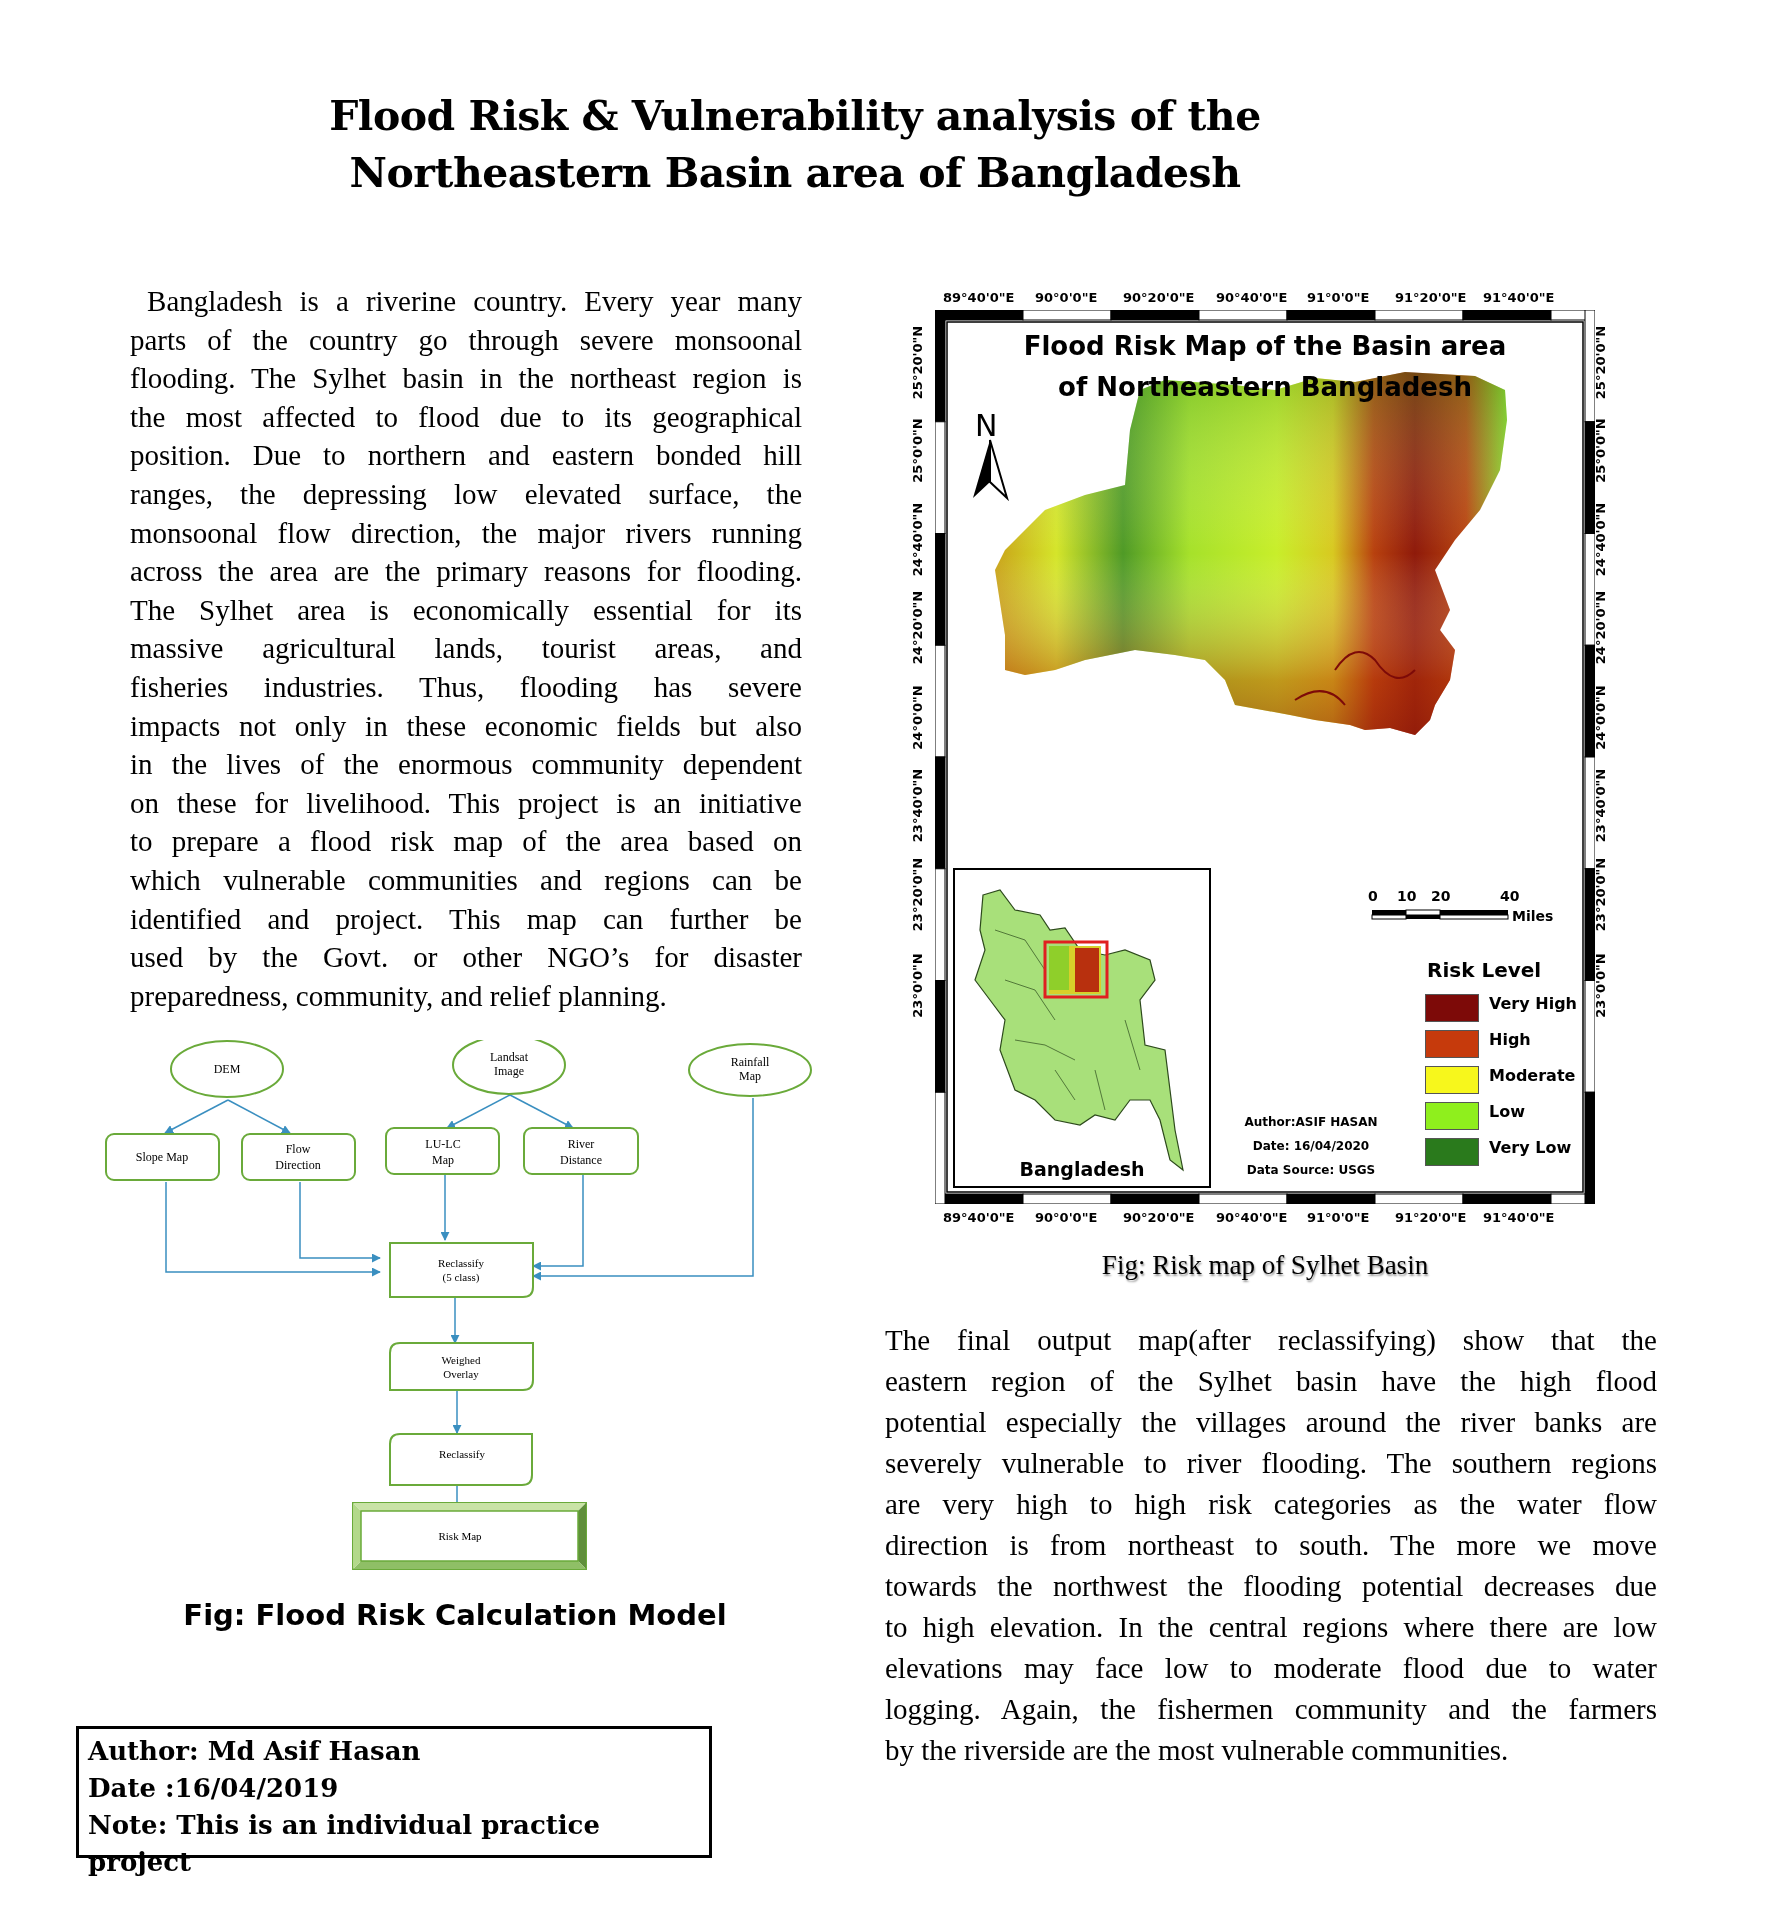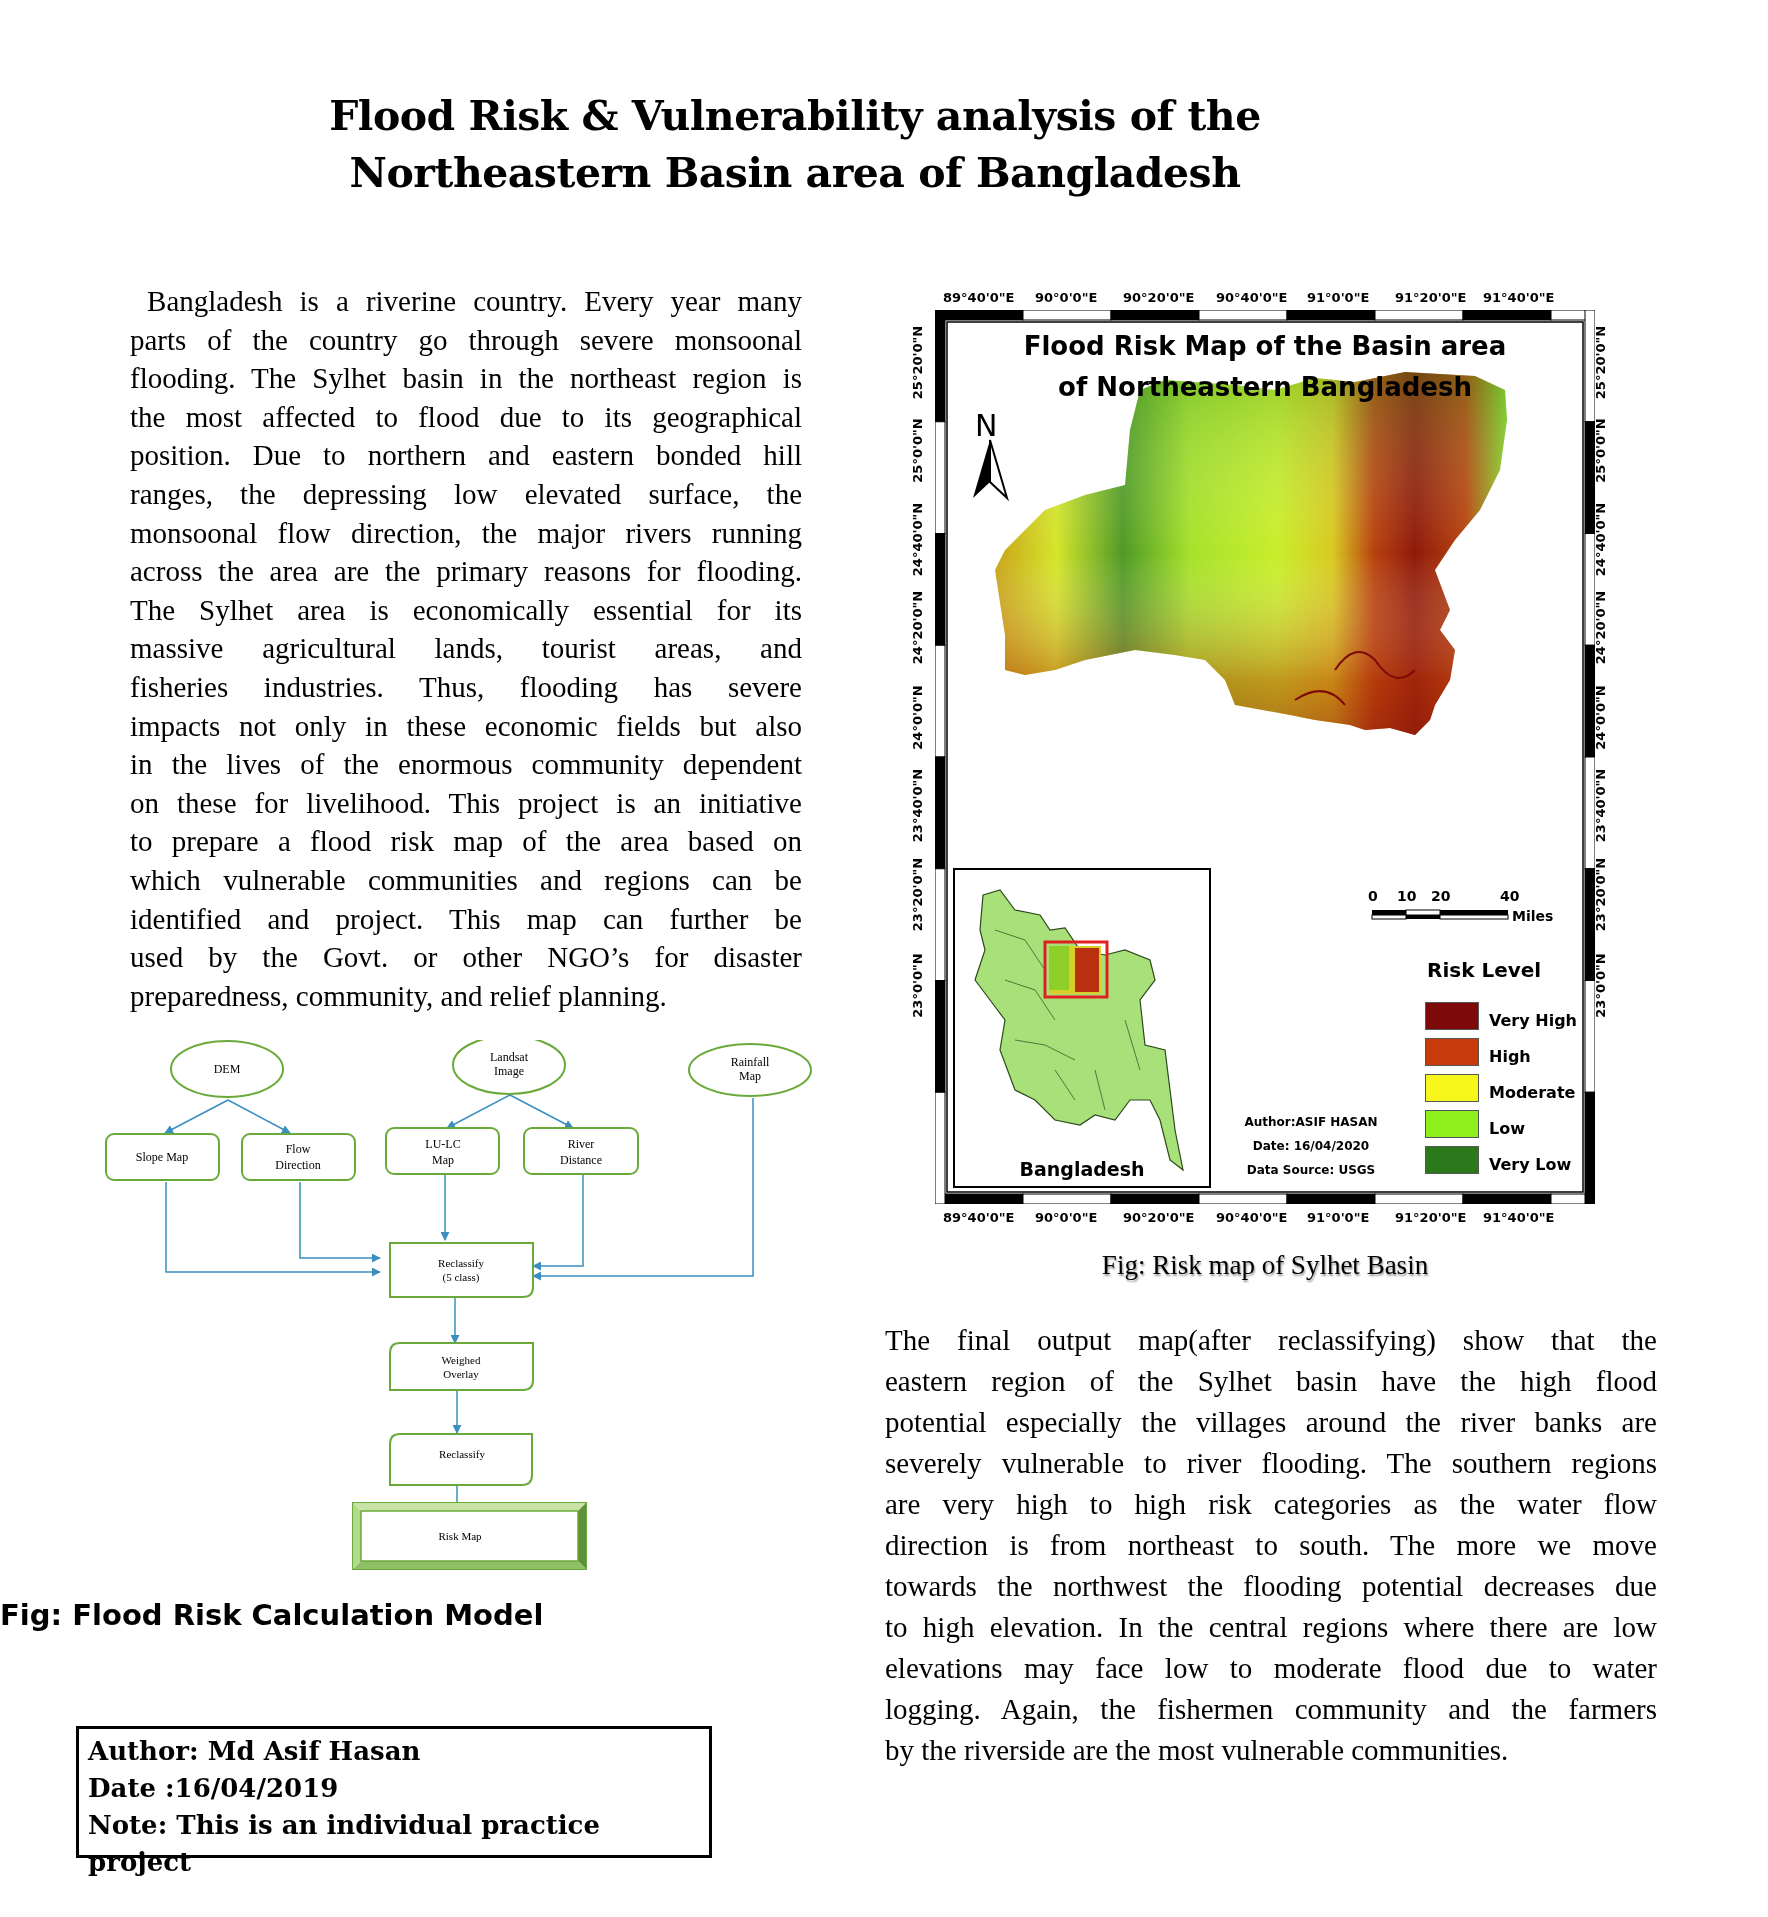--- a/index.html
+++ b/index.html
@@ -6,38 +6,38 @@
   body { width:1768px; height:1917px; position:relative; overflow:hidden; font-family:"Liberation Serif", serif; color:#000; }
   .title { position:absolute; left:0; width:1590px; top:88px; text-align:center; font-family:"DejaVu Serif", serif; font-weight:bold; font-size:41px; line-height:57px; letter-spacing:-0.5px; }
   .para { position:absolute; font-family:"Liberation Serif", serif; font-size:29px; line-height:38.6px; text-align:justify; }
   .para span { display:block; text-align:justify; text-align-last:justify; white-space:nowrap; }
   .para span.last { text-align-last:left; }
   #intro { left:130px; top:282px; width:672px; }
   #conclusion { left:885px; top:1320px; width:772px; line-height:41px; }
 
   
   #flow { position:absolute; left:90px; top:1040px; width:740px; height:540px; }
-  .fig-caption-model { position:absolute; left:0; width:910px; top:1598px; font-family:"DejaVu Sans", sans-serif; font-weight:bold; font-size:29px; }
+  .fig-caption-model { position:absolute; left:0; width:910px; top:1598px; text-align:center; font-family:"DejaVu Sans", sans-serif; font-weight:bold; font-size:29px; }
 
   
   #author-box { position:absolute; left:76px; top:1726px; width:636px; height:132px; border:3px solid #000; font-family:"DejaVu Serif", serif; font-weight:bold; font-size:26px; line-height:37px; padding:4px 0 0 9px; box-sizing:border-box; }
 
   
   #map-frame { position:absolute; left:935px; top:310px; width:660px; height:894px; }
   .deg-label { position:absolute; font-family:"DejaVu Sans", sans-serif; font-weight:bold; font-size:13px; white-space:nowrap; }
   .deg-v { transform:rotate(-90deg); transform-origin:center; }
   .map-title { position:absolute; left:0; width:660px; top:16px; text-align:center; font-family:"DejaVu Sans", sans-serif; font-weight:bold; font-size:26px; line-height:41px; }
   .north { position:absolute; left:40px; top:98px; font-family:"DejaVu Sans", sans-serif; font-size:30px; }
   .inset { position:absolute; left:18px; top:558px; width:254px; height:316px; border:2px solid #000; background:#fff; }
   .inset-label { position:absolute; left:0; width:254px; bottom:6px; text-align:center; font-family:"DejaVu Sans", sans-serif; font-weight:bold; font-size:19px; }
   .credits { position:absolute; left:270px; top:800px; width:212px; text-align:center; font-family:"DejaVu Sans", sans-serif; font-weight:bold; font-size:12px; line-height:24px; }
   .scale { position:absolute; left:420px; top:578px; width:240px; height:50px; font-family:"DejaVu Sans", sans-serif; font-weight:bold; font-size:14px; }
   .legend { position:absolute; left:490px; top:648px; width:165px; font-family:"DejaVu Sans", sans-serif; font-weight:bold; }
   .legend-title { font-size:20px; margin-bottom:12px; margin-left:2px; }
-  .legend-item { display:flex; align-items:flex-end; height:36px; }
+  .legend-item { display:flex; align-items:flex-start; height:36px; }
   .legend-swatch { width:52px; height:26px; border:1px solid #555; margin-right:10px; }
   .legend-label { font-size:16px; }
   .fig-caption-map { position:absolute; left:935px; width:660px; top:1250px; text-align:center; font-family:"Liberation Serif", serif; font-size:27px; text-shadow:1px 2px 2px #999; }
 </style>
 </head>
 <body>
 
 <div class="title">
   <div>Flood Risk &amp; Vulnerability analysis of the</div>
   <div>Northeastern Basin area of Bangladesh</div>

